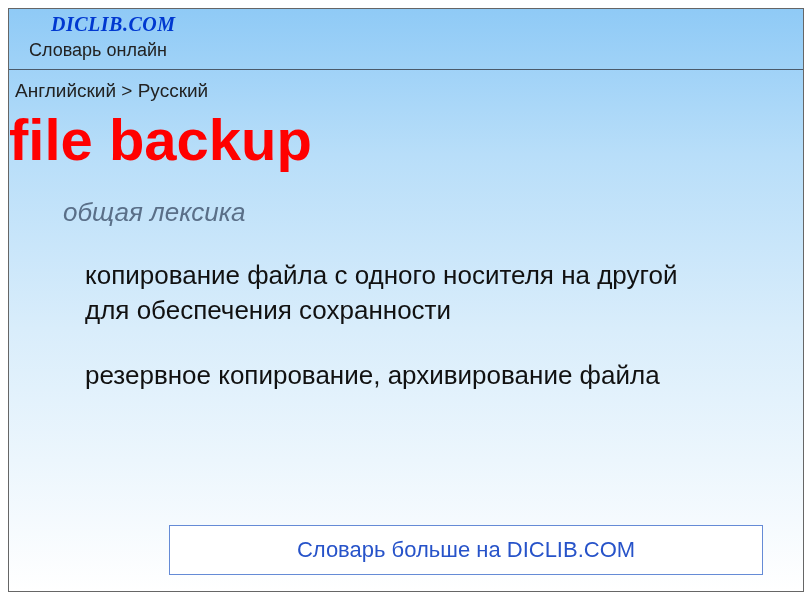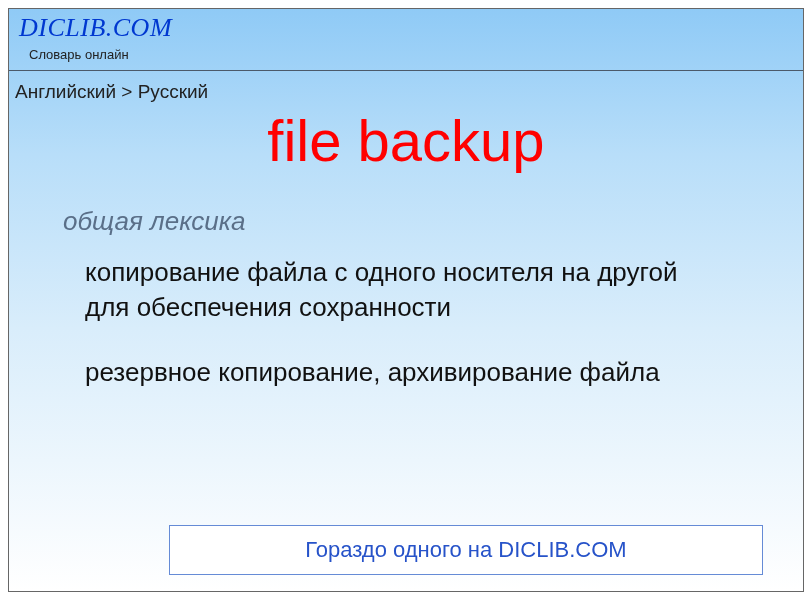--- a/index.html
+++ b/index.html
@@ -14,59 +14,59 @@
     top: 8px; left: 8px; right: 8px; bottom: 8px;
     border: 1px solid #666;
     background: linear-gradient(180deg, #8fcaf6 0%, #b8def9 25%, #d9edfb 55%, #ffffff 100%);
     overflow: hidden;
   }
   .header {
     padding: 4px 10px 2px 10px;
   }
   .site-title {
     font-family: "Times New Roman", Times, serif;
-    font-size: 26px;
-    font-weight: normal;
+    font-size: 20px;
+    font-weight: bold;
     font-style: italic;
     color: #0038d0;
     letter-spacing: 0.5px;
+    margin-left: 32px;
   }
   .site-subtitle {
     font-family: Arial, Helvetica, sans-serif;
-    font-size: 13px;
+    font-size: 18px;
     color: #222;
     margin: 4px 0 6px 10px;
   }
   .header-rule {
     border: none;
     border-top: 1px solid #4b5a6a;
     margin: 0;
   }
   .breadcrumb {
     font-size: 19px;
     color: #222;
     padding: 10px 0 0 6px;
   }
   .term {
-    text-align: center;
     font-family: Arial, Helvetica, sans-serif;
     font-size: 58px;
-    font-weight: normal;
+    font-weight: bold;
     color: #ff0000;
-    margin: 4px 0 32px 0;
+    margin: 4px 0 24px 0;
   }
   .entry {
     padding: 0 54px;
   }
   .domain-label {
     font-family: Arial, Helvetica, sans-serif;
     font-style: italic;
     color: #5a6f88;
     font-size: 26px;
-    margin-bottom: 18px;
+    margin-bottom: 30px;
   }
   .def {
     font-family: Arial, Helvetica, sans-serif;
     font-size: 26px;
     color: #111;
     line-height: 1.35;
     margin: 0 0 30px 22px;
     max-width: 620px;
   }
   .more-bar {
@@ -99,15 +99,15 @@
   <div class="term">file backup</div>
 
   <div class="entry">
     <div class="domain-label">общая лексика</div>
 
     <div class="def">копирование файла с одного носителя на другой для обеспечения сохранности</div>
 
     <div class="def">резервное копирование, архивирование файла</div>
   </div>
 
-  <div class="more-bar">Гораздо одного на DICLIB.COM</div>
+  <div class="more-bar">Словарь больше на DICLIB.COM</div>
 
 </div>
 
 </body></html>

